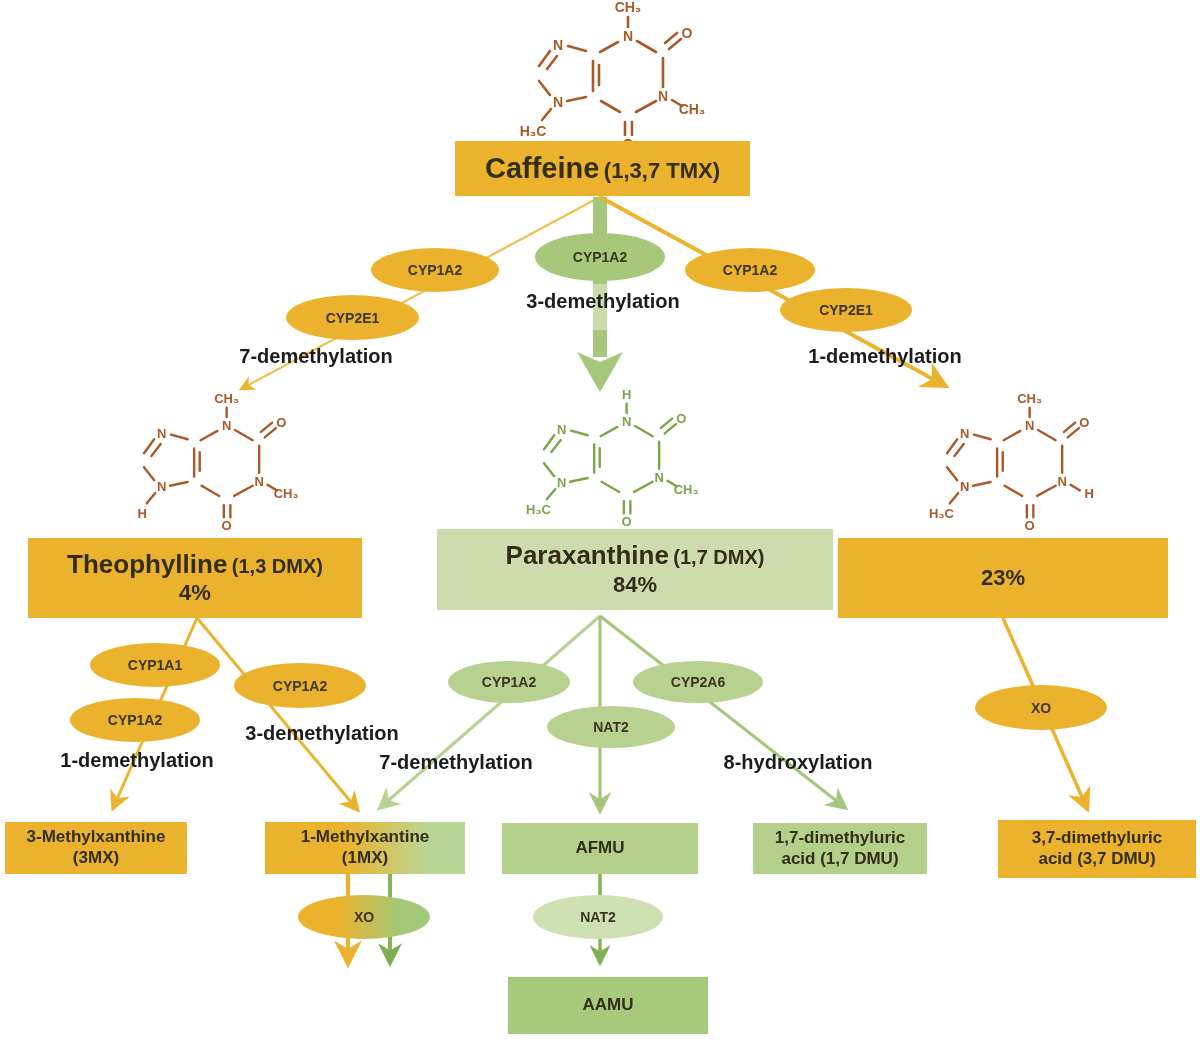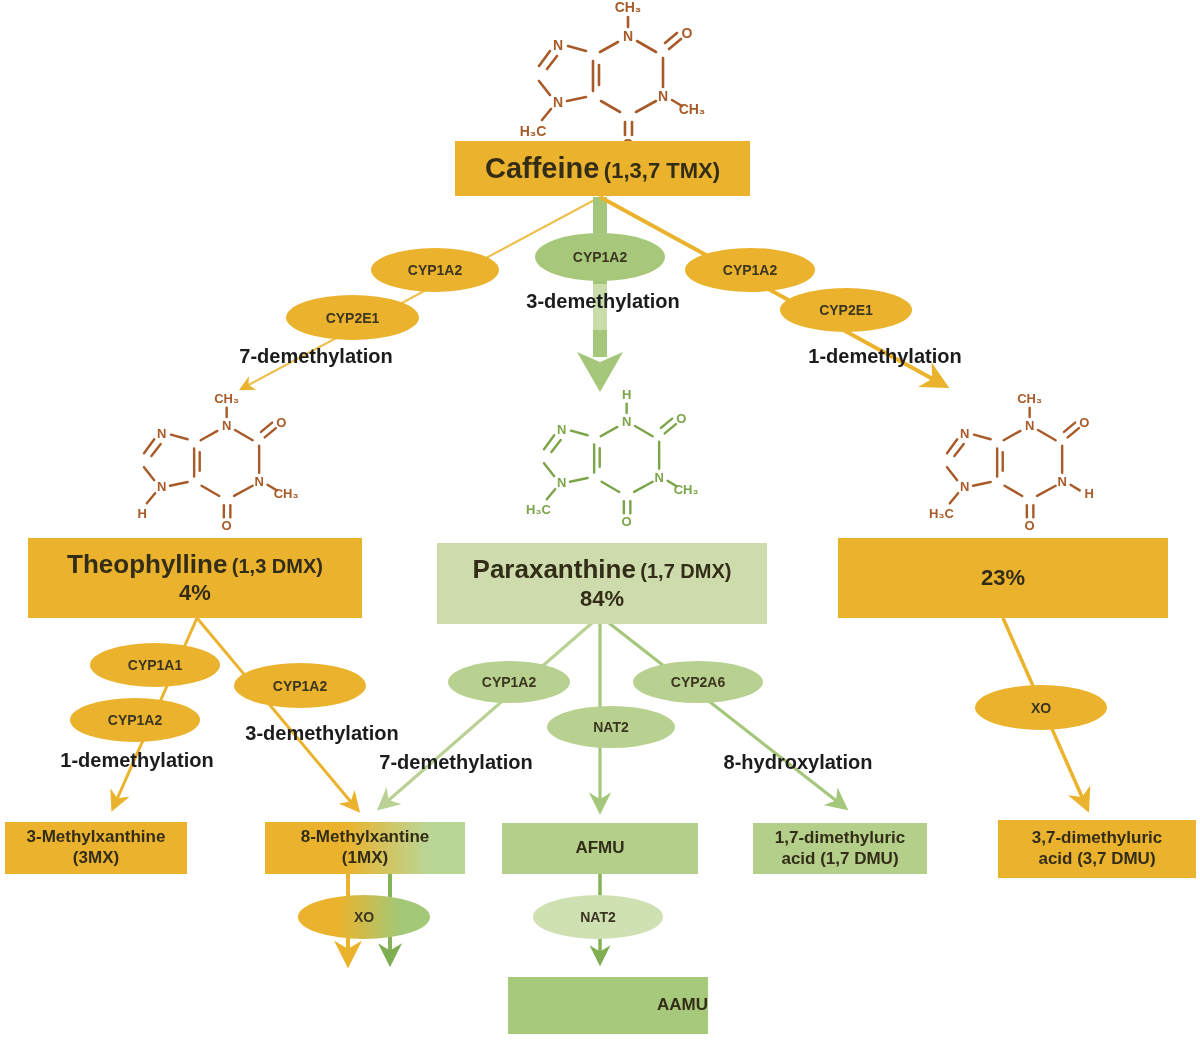--- a/index.html
+++ b/index.html
@@ -5,21 +5,21 @@
   html,body{margin:0;padding:0;background:#ffffff;}
   #stage{position:relative;width:1200px;height:1040px;background:#ffffff;overflow:hidden;
          font-family:"Liberation Sans","DejaVu Sans",sans-serif;}
   #wires{position:absolute;left:0;top:0;width:1200px;height:1040px;z-index:1;}
 
   .box{position:absolute;z-index:3;display:flex;flex-direction:column;align-items:center;
        justify-content:center;text-align:center;color:#332d18;font-weight:bold;line-height:1.22;}
   .gold{background:#ebb32d;}
   .greenbox{background:#cedcad;}
   .afmugreen{background:#b3cf8a;}
-  .aamugreen{background:#a6c97b;align-items:flex-end;}
+  .aamugreen{background:#a6c97b;}
   .grad-ox{background:linear-gradient(90deg,#ebb32d 40%,#b9d697 82%);}
   .big-title{font-size:29px;letter-spacing:0px;}
   .big-sub{font-size:22px;}
   .mid-title{font-size:26px;}
   .mid-sub{font-size:20px;}
   .pct{font-size:22px;}
   .small-box{font-size:17px;}
 
   .oval{position:absolute;z-index:2;border-radius:50%;display:flex;align-items:center;
         justify-content:center;font-weight:bold;font-size:14px;color:#3c3520;}
@@ -208,39 +208,39 @@
   </div>
 
   <div class="box gold" style="left:28px;top:538px;width:334px;height:80px">
     <div>
       <span class="mid-title">Theophylline</span>
       <span class="mid-sub">(1,3 DMX)</span>
     </div>
     <div class="pct">4%</div>
   </div>
 
-  <div class="box greenbox" style="left:437px;top:543px;width:330px;height:81px">
+  <div class="box greenbox" style="left:437px;top:529px;width:396px;height:81px">
     <div>
       <span class="mid-title">Paraxanthine</span>
       <span class="mid-sub">(1,7 DMX)</span>
     </div>
     <div class="pct">84%</div>
   </div>
 
   <div class="box gold" style="left:838px;top:538px;width:330px;height:80px">
     <div class="pct">23%</div>
   </div>
 
   <div class="box gold small-box" style="left:5px;top:822px;width:182px;height:52px">
     <div>3-Methylxanthine</div>
     <div>(3MX)</div>
   </div>
 
   <div class="box grad-ox small-box" style="left:265px;top:822px;width:200px;height:52px">
-    <div>8-Methylxantine</div>
+    <div>1-Methylxantine</div>
     <div>(1MX)</div>
   </div>
 
   <div class="box afmugreen small-box" style="left:502px;top:823px;width:196px;height:51px">
     <div>AFMU</div>
   </div>
 
   <div class="box afmugreen small-box" style="left:753px;top:823px;width:174px;height:51px">
     <div>1,7-dimethyluric</div>
     <div>acid (1,7 DMU)</div>

